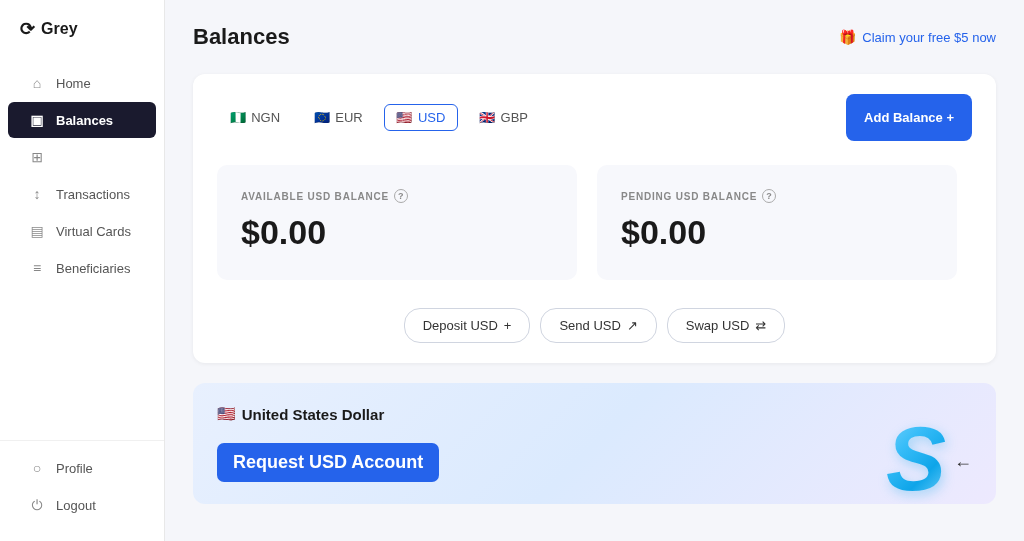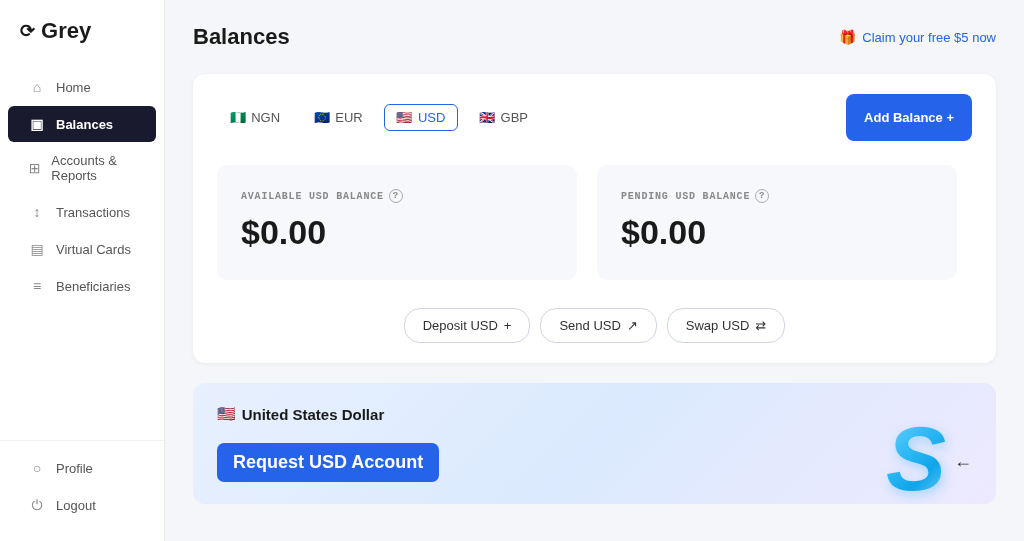--- a/index.html
+++ b/index.html
@@ -20,21 +20,21 @@
       display: flex;
       align-items: center;
       gap: 6px;
     }
     .logo-icon {
       font-size: 18px;
       font-weight: 900;
       color: #1a1a1a;
     }
     .logo-text {
-      font-size: 22px;
+      font-size: 16px;
       font-weight: 700;
       color: #1a1a1a;
     }
     .sidebar-nav {
       flex: 1;
       padding: 8px 0;
     }
     .nav-item {
       display: flex;
       align-items: center;
@@ -156,21 +156,20 @@
     .balance-label {
       font-size: 10px;
       font-weight: 700;
       color: #888;
       letter-spacing: 0.08em;
       text-transform: uppercase;
       margin-bottom: 10px;
       display: flex;
       align-items: center;
       gap: 5px;
-      font-family: Liberation Mono, monospace;
     }
     .balance-label .help-icon {
       width: 14px;
       height: 14px;
       border-radius: 50%;
       border: 1px solid #aaa;
       display: inline-flex;
       align-items: center;
       justify-content: center;
       font-size: 9px;
@@ -289,21 +288,20 @@
   <div class="nav-item">
         <span class="nav-icon">⌂</span>
         <span>Home</span>
       </div>
       <div class="nav-item active">
         <span class="nav-icon">▣</span>
         <span>Balances</span>
       </div>
       <div class="nav-item">
         <span class="nav-icon">⊞</span>
-        <span>Accounts &amp; Reports</span>
       </div>
       <div class="nav-item">
         <span class="nav-icon">↕</span>
         <span>Transactions</span>
       </div>
       <div class="nav-item">
         <span class="nav-icon">▤</span>
         <span>Virtual Cards</span>
       </div>
       <div class="nav-item">

